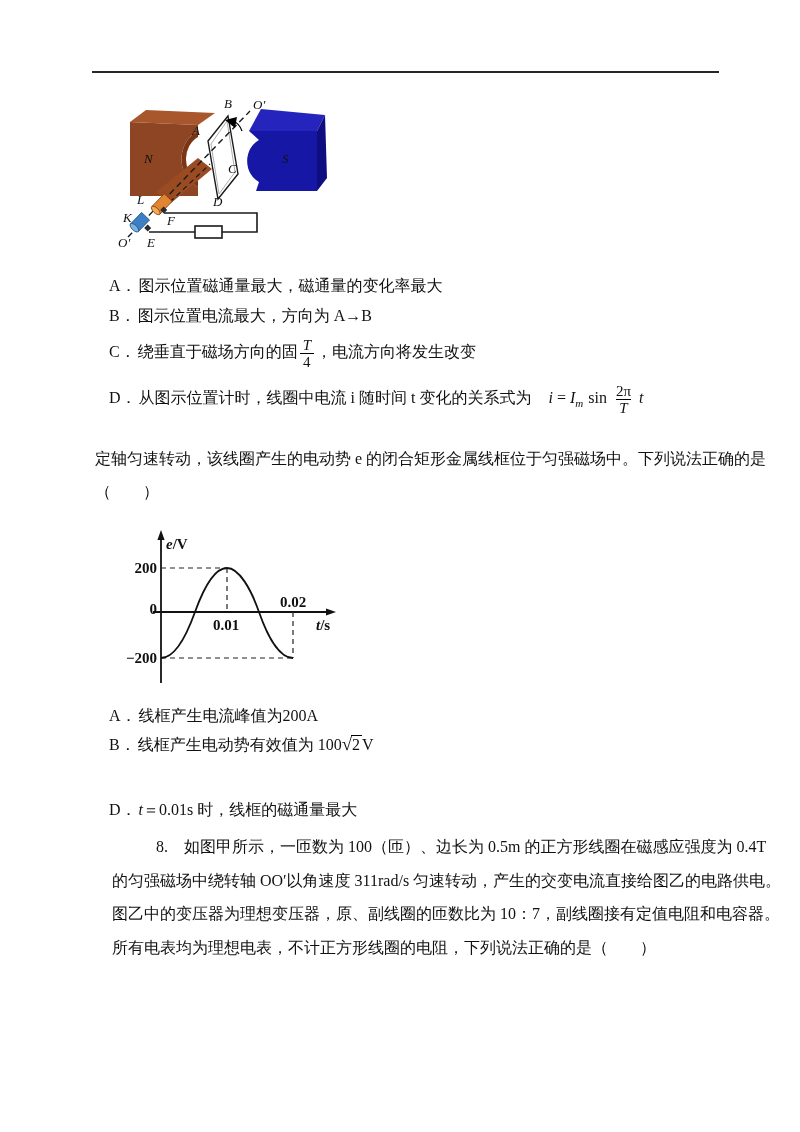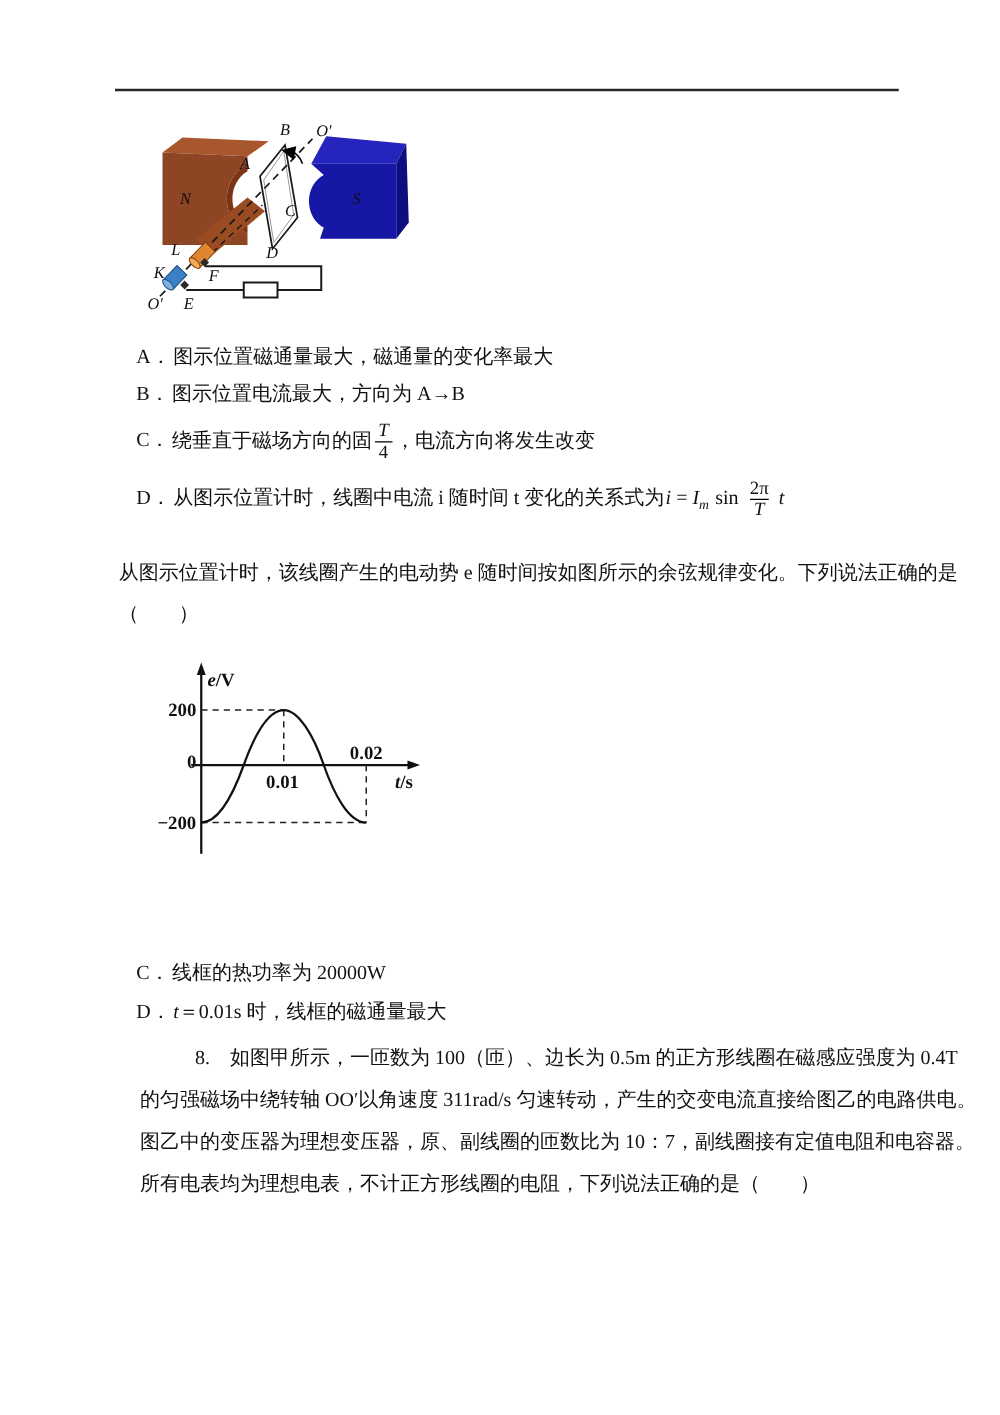--- a/index.html
+++ b/index.html
@@ -10,21 +10,21 @@
   .para div{white-space:nowrap;}
   .para .indent{text-indent:44px;}
   .q8{line-height:33.5px;margin-left:17px;}
   .opt{position:absolute;left:109px;font-size:16px;line-height:22px;white-space:nowrap;}
   .olabel{margin-right:2px;}
   .it{font-style:italic;}
   .frac{display:inline-flex;flex-direction:column;align-items:center;vertical-align:middle;
         line-height:1.08;font-size:15px;margin:0 2px;}
   .frac .fnum{padding:0 3px;}
   .frac .fden{border-top:1.4px solid #000;padding:0 3px;}
-  .formula{margin-left:1px;}
+  .formula{margin-left:17px;}
   .formula .eq{margin:0 4px;}
   .formula .fn{margin:0 4px 0 5px;}
   .formula .vart{margin-left:3px;}
   .msub{font-size:11px;font-style:italic;}
   .sqrt{white-space:nowrap;}
   .rsign{font-size:19px;letter-spacing:-1px;}
   .radicand{border-top:1.4px solid #000;padding:0 2px 0 1px;}
   svg text{font-family:"Liberation Serif","DejaVu Serif",serif;}
   .figlabel{font-style:italic;font-size:13px;fill:#101010;}
   .glabel{font-weight:bold;font-size:15px;fill:#101010;}
@@ -101,21 +101,21 @@
       </span><span>，电流方向将发生改变</span>
   </div>
   <div class="opt" style="top:383px">
     <span class="olabel">D．</span><span>从图示位置计时，线圈中电流 i 随时间 t 变化的关系式为</span><span class="formula"><span class="it">i</span><span class="eq">=</span><span class="it">I</span><sub class="msub">m</sub><span class="fn">sin</span><span class="frac">
           <span class="fnum">2π</span>
           <span class="fden it">T</span>
         </span><span class="it vart">t</span></span>
   </div>
 
   <div class="para" style="top:442px">
-    <div>从图示位置计时，该线圈产生的电动势 e 随时间按如图所示的余弦规律变化。下列说法正确的是</div>
+    <div>定轴匀速转动，该线圈产生的电动势 e 的闭合矩形金属线框位于匀强磁场中。下列说法正确的是</div>
     <div>（　　）</div>
   </div>
 
   <svg style="position:absolute;left:110px;top:525px;" width="232" height="162" viewBox="0 0 232 162">
     <g stroke="#111" stroke-width="1.8">
       <line x1="51" y1="10" x2="51" y2="158"></line>
       <line x1="43" y1="87" x2="221" y2="87"></line>
     </g>
     <polygon points="51,5 47.4,15 54.6,15" fill="#111"></polygon>
     <polygon points="226,87 216,83.4 216,90.6" fill="#111"></polygon>
@@ -128,22 +128,25 @@
     <path d="M51,133 C65,133 76,112 85,87 C94,62 105,43 117,43 C129,43 141,64 149,87 C157,110 169,133 183,133" fill="none" stroke="#111" stroke-width="1.8"></path>
     <text class="glabel" x="56" y="24"><tspan font-style="italic">e</tspan><tspan>/V</tspan></text>
     <text class="glabel" x="47" y="48" text-anchor="end">200</text>
     <text class="glabel" x="47" y="89" text-anchor="end">0</text>
     <text class="glabel" x="47" y="138" text-anchor="end">−200</text>
     <text class="glabel" x="116" y="105" text-anchor="middle">0.01</text>
     <text class="glabel" x="183" y="82" text-anchor="middle">0.02</text>
     <text class="glabel" x="206" y="105"><tspan font-style="italic">t</tspan><tspan>/s</tspan></text>
   </svg>
 
-  <div class="opt" style="top:768px">
-    <span class="olabel">C．</span><span>线框的热功率为 20000W</span>
+  <div class="opt" style="top:705px">
+    <span class="olabel">A．</span><span>线框产生电流峰值为200A</span>
+  </div>
+  <div class="opt" style="top:733px">
+    <span class="olabel">B．</span><span>线框产生电动势有效值为 100</span><span class="sqrt"><span class="rsign">√</span><span class="radicand">2</span></span><span>V</span>
   </div>
   <div class="opt" style="top:799px">
     <span class="olabel">D．</span><span class="it">t</span><span>＝0.01s 时，线框的磁通量最大</span>
   </div>
 
   <div class="para q8" style="top:830px">
     <div class="indent">8.　如图甲所示，一匝数为 100（匝）、边长为 0.5m 的正方形线圈在磁感应强度为 0.4T</div>
     <div>的匀强磁场中绕转轴 OO′以角速度 311rad/s 匀速转动，产生的交变电流直接给图乙的电路供电。</div>
     <div>图乙中的变压器为理想变压器，原、副线圈的匝数比为 10：7，副线圈接有定值电阻和电容器。</div>
     <div>所有电表均为理想电表，不计正方形线圈的电阻，下列说法正确的是（　　）</div>

